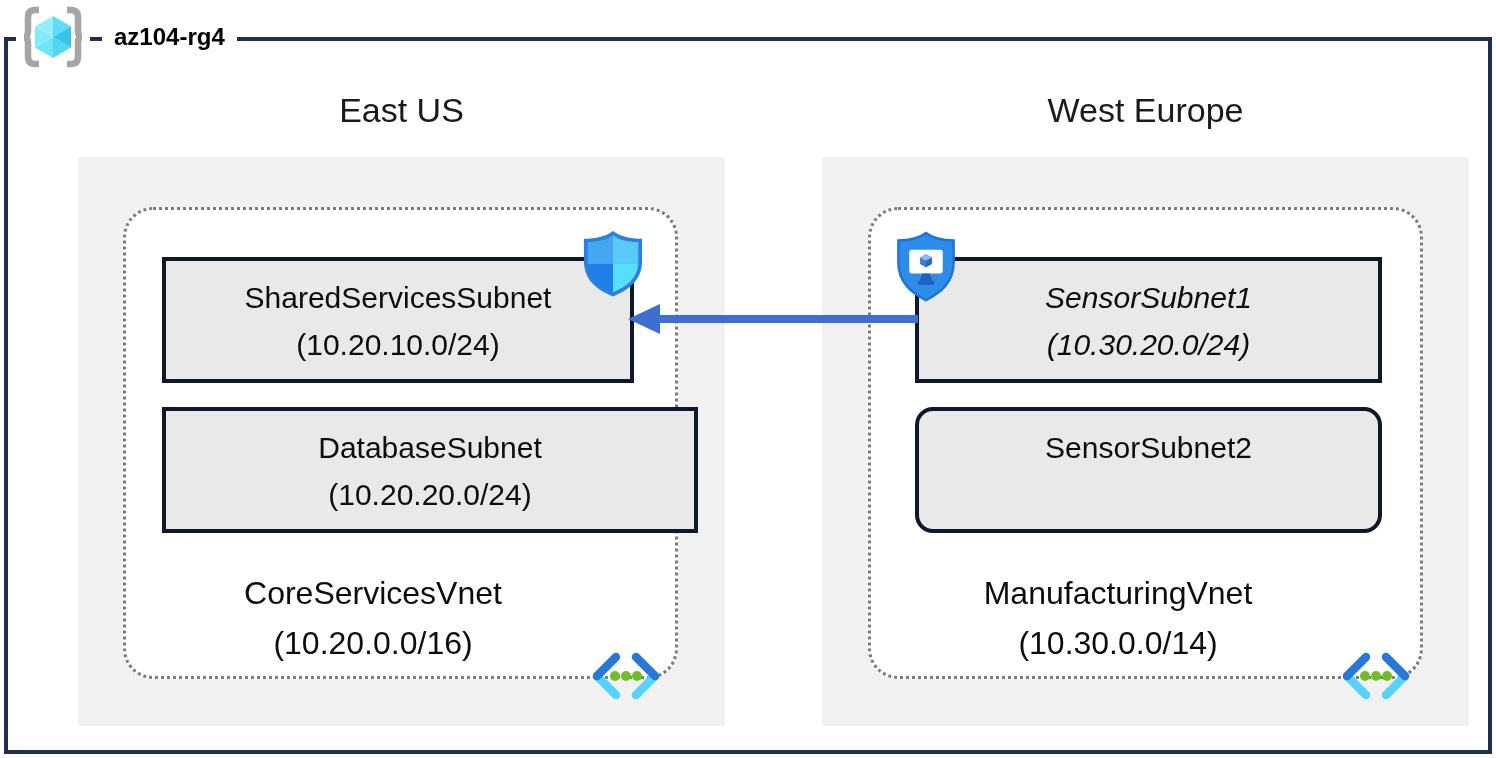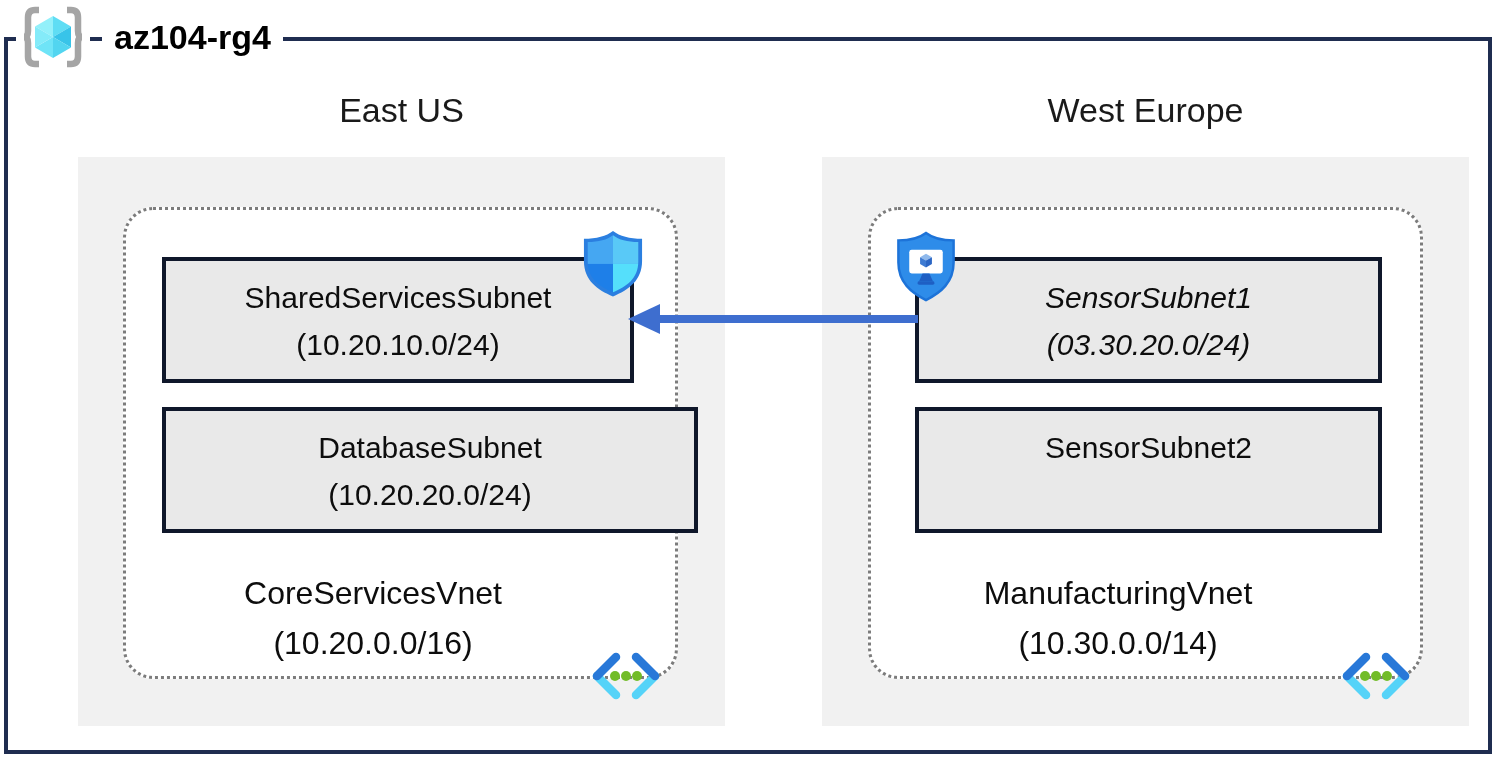--- a/index.html
+++ b/index.html
@@ -8,21 +8,21 @@
     font-family:"Liberation Sans","DejaVu Sans",sans-serif;color:#111;background:#fff;
   }
   .frame{
     position:absolute;left:4px;top:37px;width:1488px;height:717px;
     box-sizing:border-box;border:4px solid #1F2D50;background:transparent;
   }
   .rg-header{position:absolute;left:16px;top:5px;display:flex;align-items:center;z-index:4;}
   .rg-icon{display:block;background:#fff;padding:0 3px;line-height:0;}
   .rg-label{
     display:block;background:#fff;margin-left:12px;padding:0 12px;
-    font-size:34px;font-weight:bold;line-height:64px;color:#000;white-space:nowrap;
+    font-size:24px;font-weight:bold;line-height:64px;color:#000;white-space:nowrap;
   }
   .region-title{
     position:absolute;top:88px;width:647px;text-align:center;
     font-size:34px;line-height:44px;color:#1a1a1a;z-index:2;
   }
   .region{position:absolute;top:157px;width:647px;height:569px;background:#F1F1F1;z-index:1;}
   .vnet-box{
     position:absolute;top:207px;width:555px;height:472px;box-sizing:border-box;
     background:#fff;border:3px dotted #7C7C7C;border-radius:30px;z-index:2;
   }
@@ -75,23 +75,23 @@
     <div>SharedServicesSubnet</div>
     <div>(10.20.10.0/24)</div>
   </div>
   <div class="subnet" style="left:162px;top:407px;width:536px;">
     <div>DatabaseSubnet</div>
     <div>(10.20.20.0/24)</div>
   </div>
 
   <div class="subnet" style="left:915px;top:257px;width:467px;font-style:italic;">
     <div>SensorSubnet1</div>
-    <div>(03.30.20.0/24)</div>
+    <div>(10.30.20.0/24)</div>
   </div>
-  <div class="subnet" style="left:915px;top:407px;width:467px;">
+  <div class="subnet" style="left:915px;top:407px;width:467px;border-radius:18px;">
     <div>SensorSubnet2</div>
   </div>
 
   <div class="vnet-label" style="left:123px;">
     <div>CoreServicesVnet</div>
     <div>(10.20.0.0/16)</div>
   </div>
   <div class="vnet-label" style="left:868px;">
     <div>ManufacturingVnet</div>
     <div>(10.30.0.0/14)</div>

